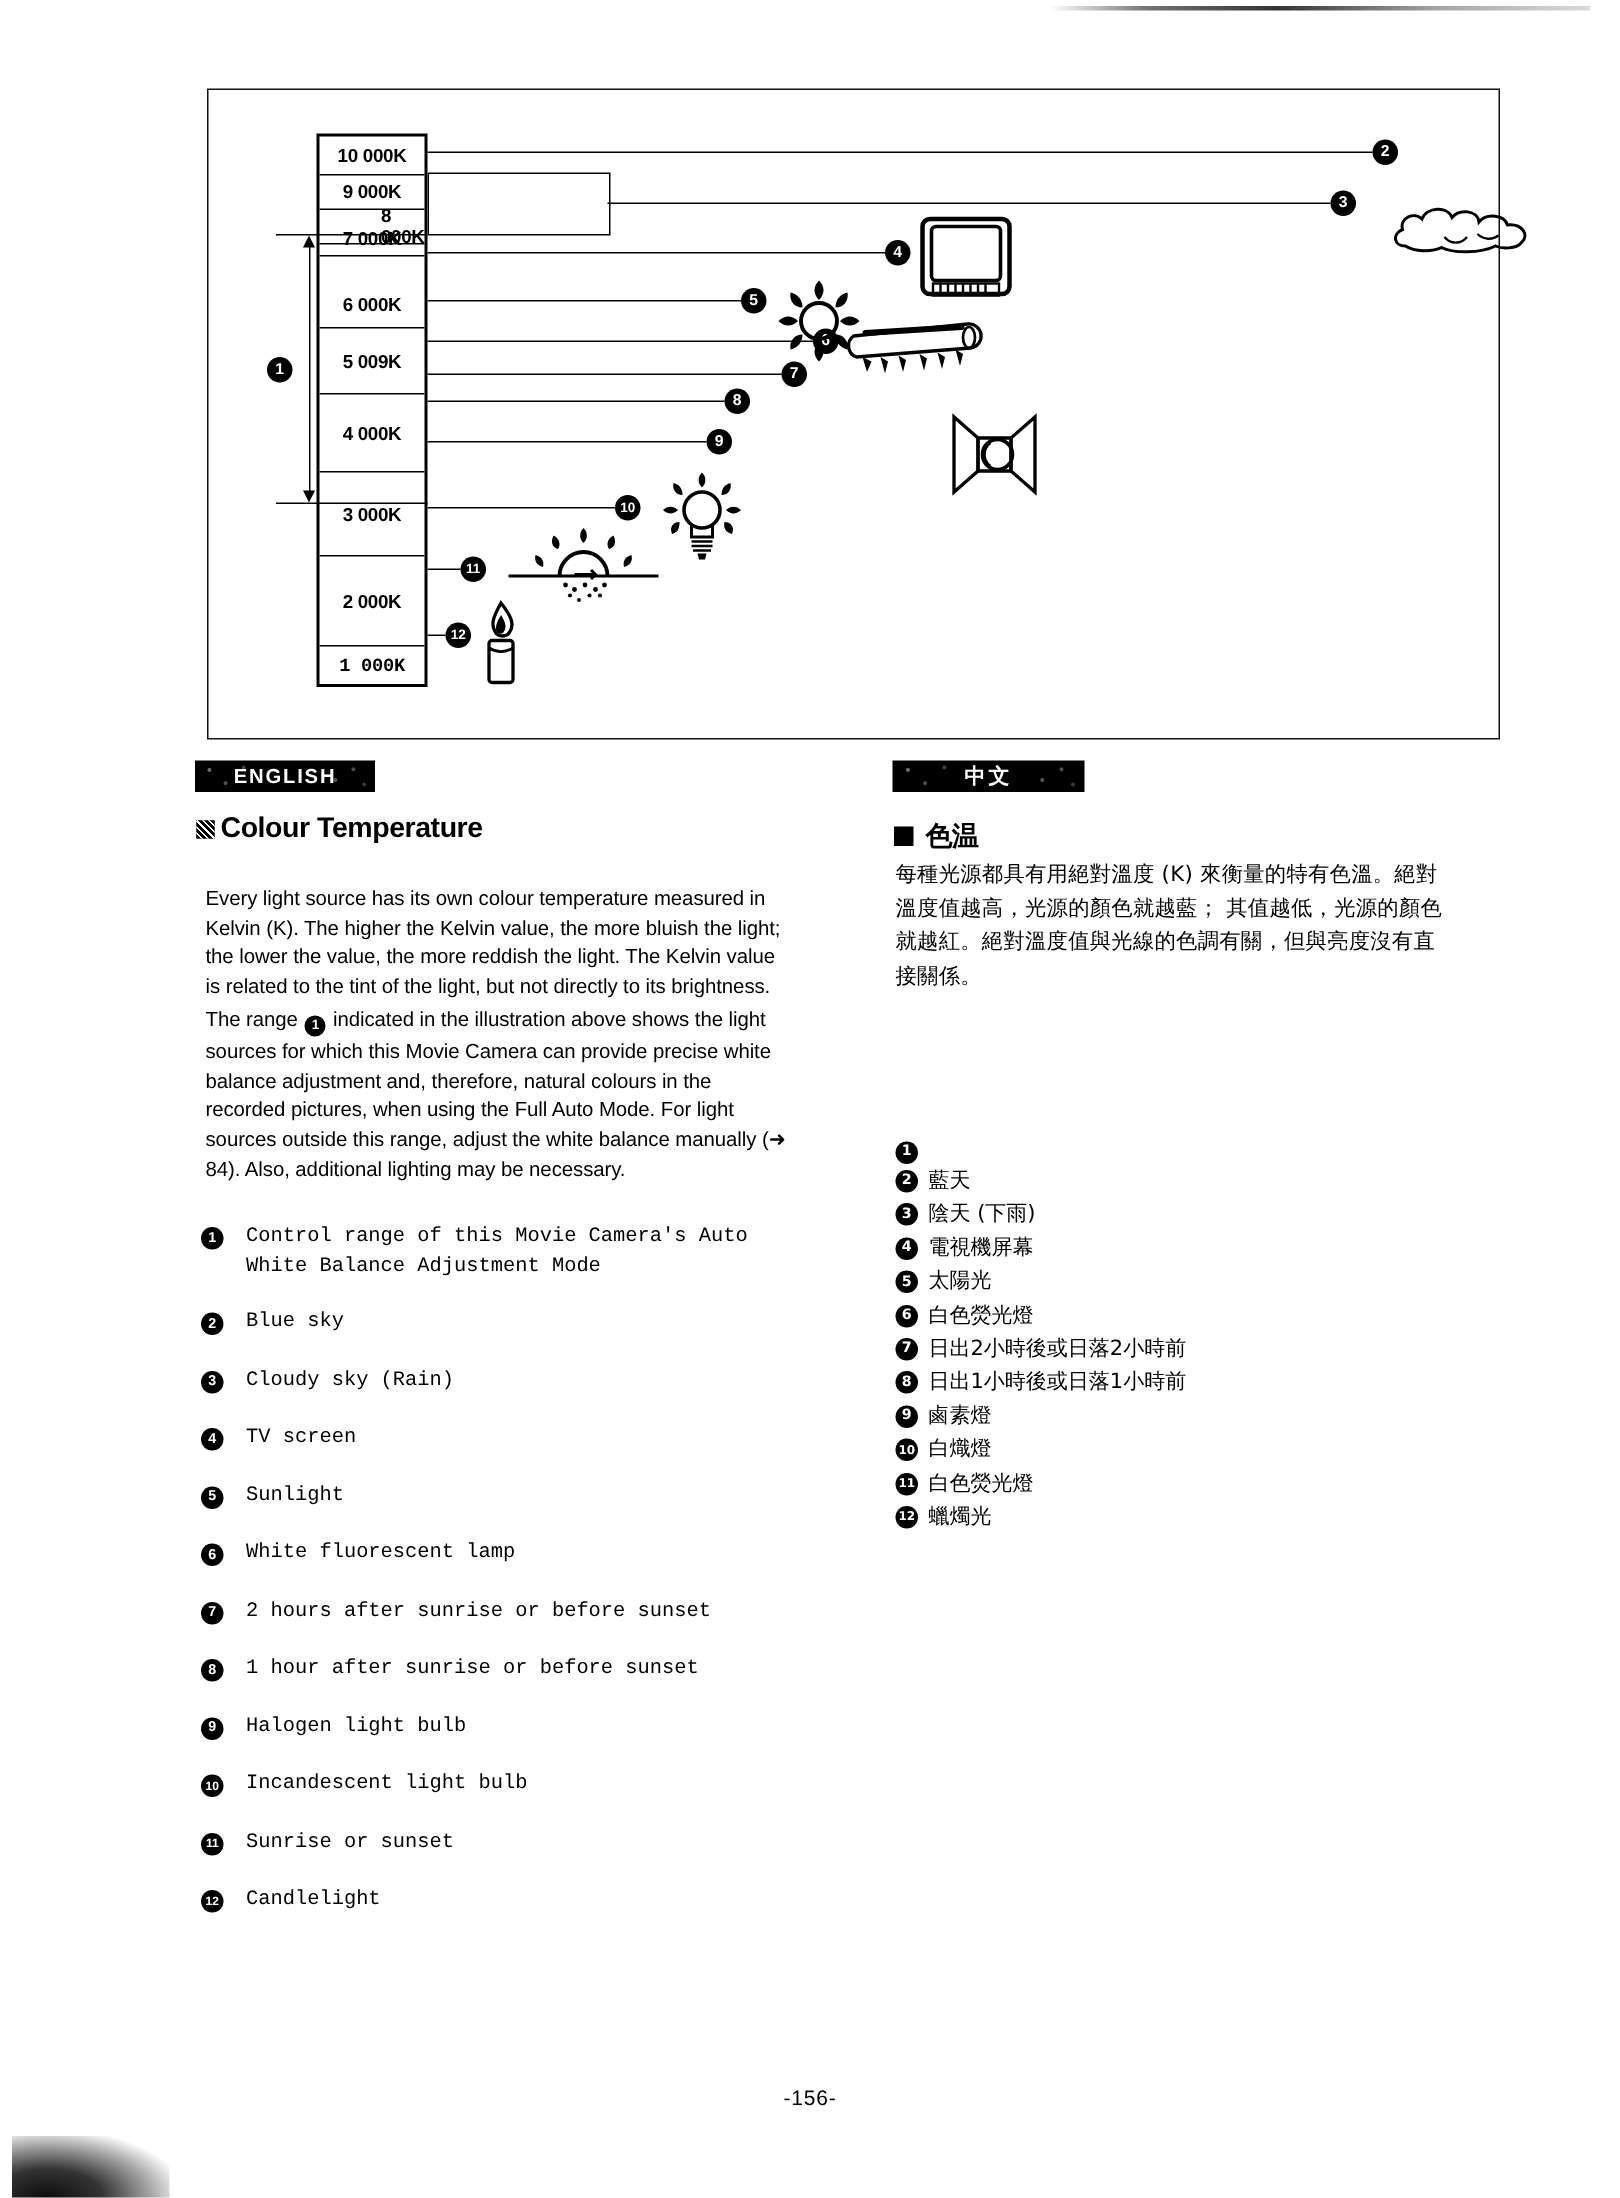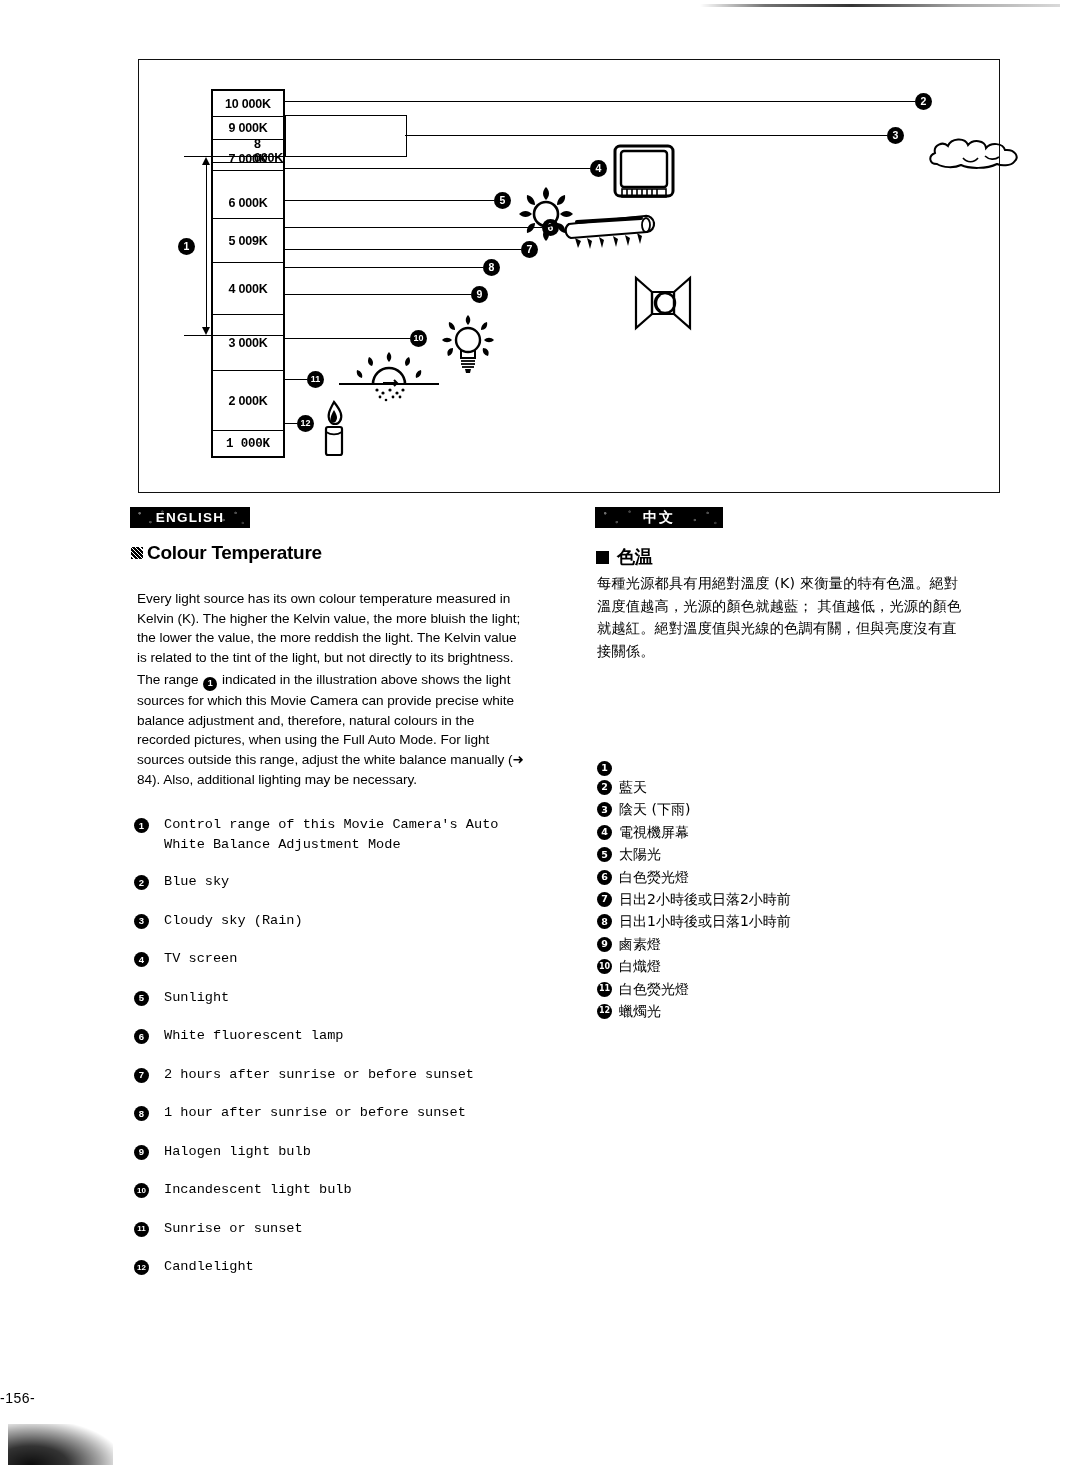--- a/index.html
+++ b/index.html
@@ -144,21 +144,21 @@
   .cn-list .li .n{
     flex:0 0 auto;width:15px;height:15px;border-radius:50%;
     background:#000;color:#fff;font-size:9.5px;font-weight:bold;
     display:flex;align-items:center;justify-content:center;
     margin-top:4px;
   }
   .cn-list .li .n.w2{font-size:8px;}
   .cn-list .li .t{margin-left:7px;}
 
   .page-num{
-    position:absolute;left:0;right:0;top:1390px;
+    position:absolute;left:0;right:0;top:1390px;text-align:center;
     font-size:14px;letter-spacing:.5px;
   }
 </style>
 </head>
 <body>
 
 <div class="scan-top"></div>
 <div class="scan-corner"></div>
 
 <div id="figure">

